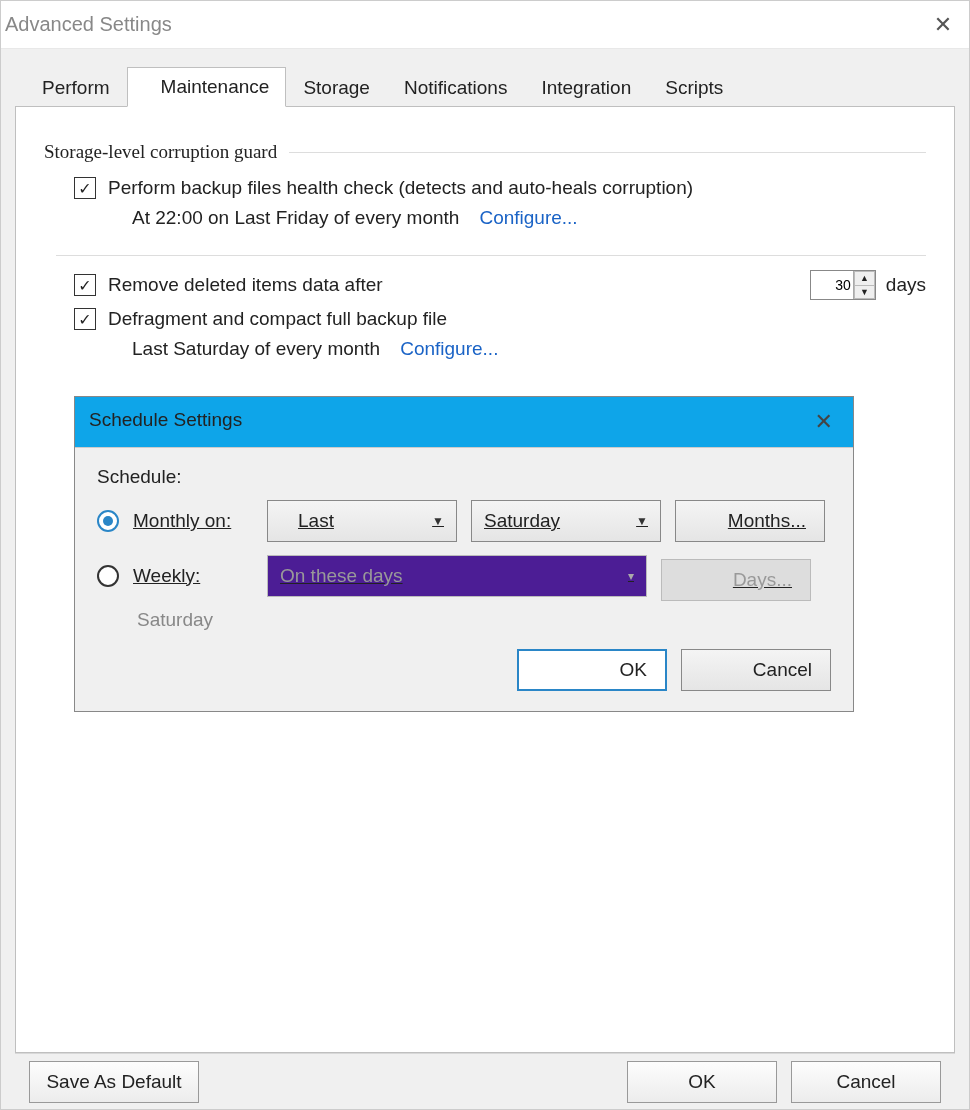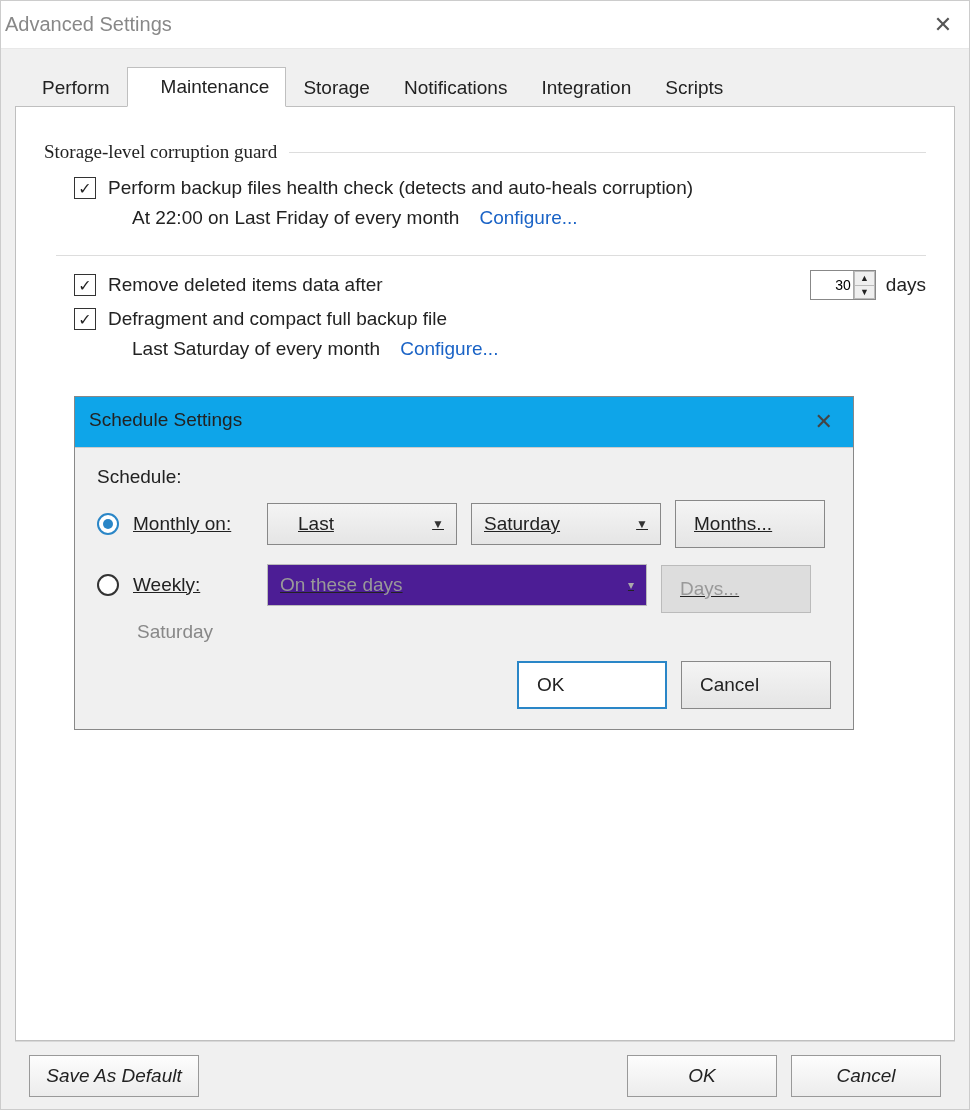--- a/index.html
+++ b/index.html
@@ -198,49 +198,48 @@
     padding: 0 12px;
     cursor: pointer;
   }
   .dd .val { flex:1; }
   .dd .caret { font-size: 12px; color:#333; }
   .dd.w1 { width: 190px; padding-left: 30px; }
   .dd.w2 { width: 190px; }
   .dd.wide { width: 380px; background:#f7f7f7; color:#666; border-color:#aaa; }
   .dd.disabled { color:#999; background:#4c1d95; border-color:#bbb; cursor: default; }
   .btn {
-    height: 48px;
+    height: 42px;
     min-width: 150px;
     border: 1px solid #888;
     background: linear-gradient(#f4f4f4,#e5e5e5);
     display: inline-flex;
     align-items: center;
-    justify-content: flex-start;
+    justify-content: flex-end;
     cursor: pointer;
     padding: 0 18px;
   }
   .btn.disabled { color:#999; background:#ddd; border-color:#bbb; cursor:default;margin-top:9px; }
   .btn.primary { border: 2px solid #2a86c7; background:#fff; }
   .summary { color:#888; margin-left: 40px; margin-top:4px; }
   .inner-buttons {
     display:flex;
     justify-content:flex-end;
     gap:14px;
     margin-top:18px;
   }
 
   .footer {
-    height: 68px;
+    height: 56px;
     display:flex;
     align-items:center;
     padding: 12px 14px;
     gap: 14px;
     background:#f0f0f0;
     border-top:1px solid #d8d8d8;
-    font-style:italic;
   }
   .footer .spacer { flex:1; }
   .footer .fbtn {
     height: 42px;
     min-width: 150px;
     border: 1px solid #999;
     background: linear-gradient(#fdfdfd,#ececec);
     display:inline-flex;
     align-items:center;
     justify-content:center;

